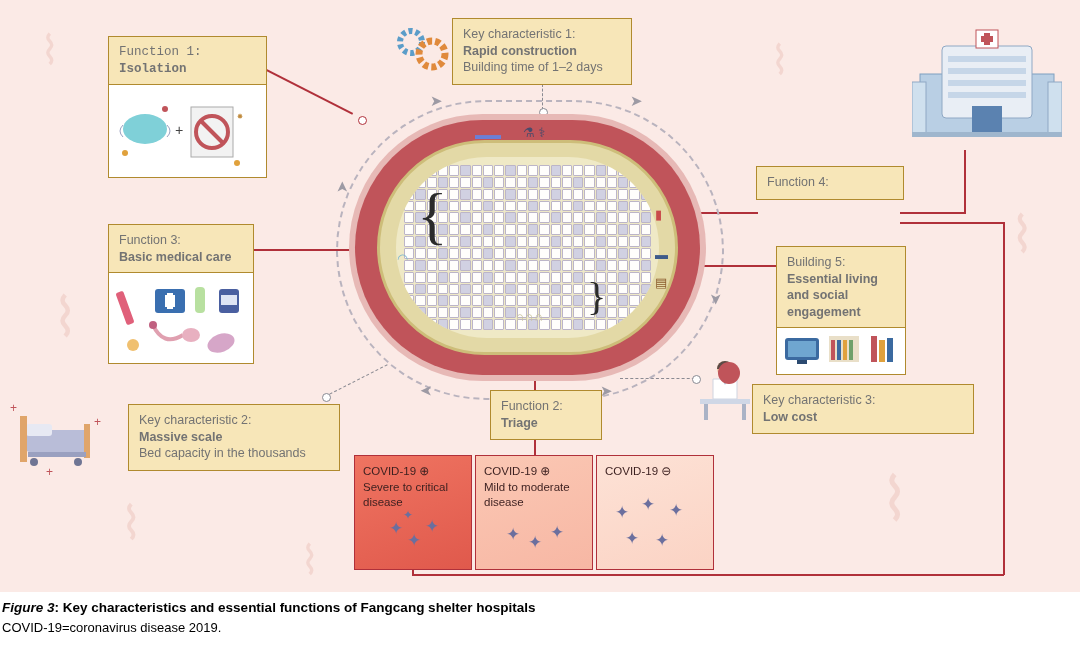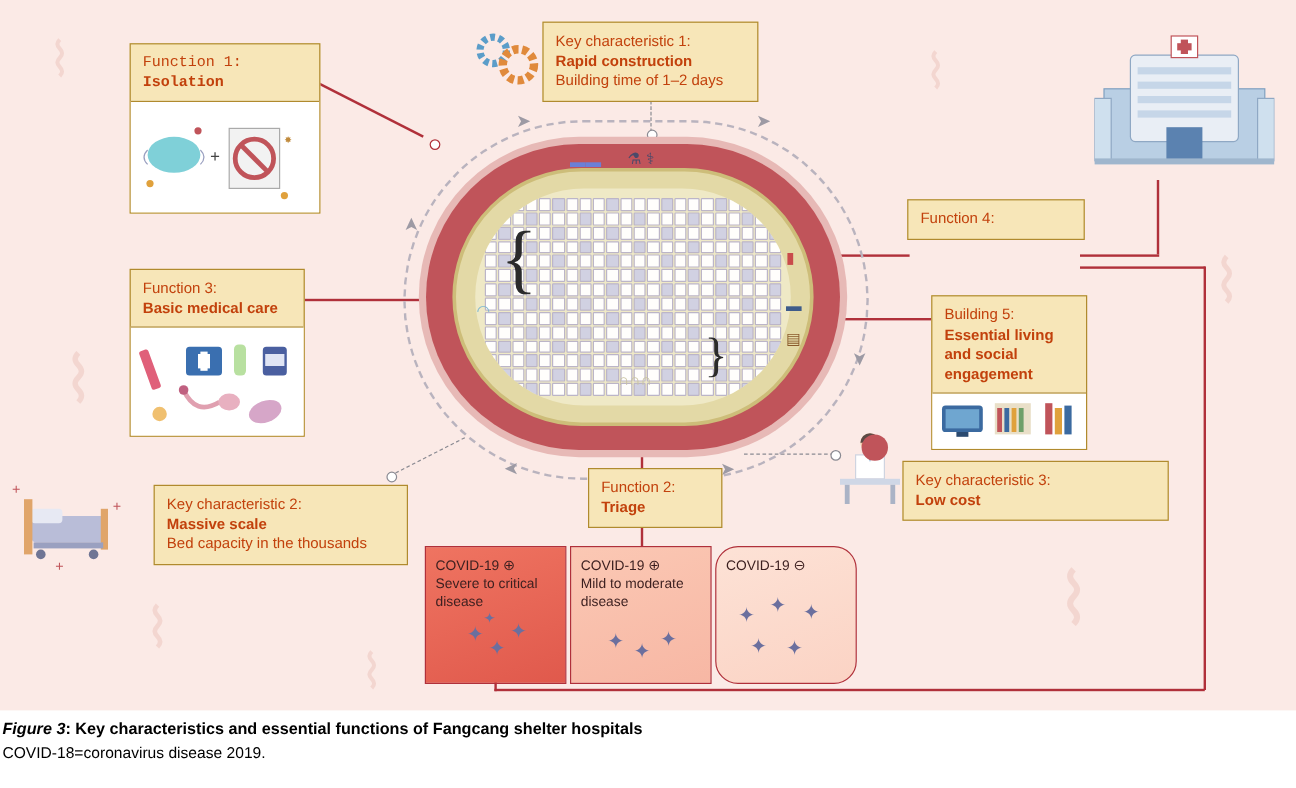--- a/index.html
+++ b/index.html
@@ -61,21 +61,21 @@
   
   .prop{position:absolute;font-size:13px;line-height:1;}
 
   
   .box{
     position:absolute;
     background:#f7e6b8;
     border:1.5px solid #b08a2e;
     padding:7px 10px 8px 10px;
     font-size:12.5px;
-    color:#c2410c;
+    color:#737373;
     line-height:1.32;
     box-sizing:border-box;
   }
   .box .b{font-weight:bold;}
   .box .t{font-weight:normal;}
 
   .box.withpic{padding-bottom:0;}
   .pic{
     margin:7px -10px 0 -10px;
     background:#ffffff;
@@ -658,34 +658,34 @@
         <span>COVID-19</span>
         <span class="plus">⊕</span>
       </div>
       <div class="lbl">Mild to moderate</div>
       <div class="lbl">disease</div>
       <div class="virus" style="left:30px;top:68px;">✦</div>
       <div class="virus" style="left:52px;top:76px;">✦</div>
       <div class="virus" style="left:74px;top:66px;">✦</div>
     </div>
 
-    <div class="card c3" style="left:596px;top:455px;border-radius:19px;">
+    <div class="card c3" style="left:596px;top:455px;">
       <div class="lbl">
         <span>COVID-19</span>
         <span class="plus">⊖</span>
       </div>
       <div class="virus" style="left:18px;top:46px;">✦</div>
       <div class="virus" style="left:44px;top:38px;">✦</div>
       <div class="virus" style="left:72px;top:44px;">✦</div>
       <div class="virus" style="left:28px;top:72px;">✦</div>
       <div class="virus" style="left:58px;top:74px;">✦</div>
     </div>
 
   </div>
 
   <div class="caption">
     <div class="l1">
       <span class="fig">Figure 3</span><span class="l1b">: </span><span class="l1b">Key characteristics and essential functions of Fangcang shelter hospitals</span>
     </div>
-    <div class="l2">COVID-18=coronavirus disease 2019.</div>
+    <div class="l2">COVID-19=coronavirus disease 2019.</div>
   </div>
 
 </div>
 
 </body></html>

